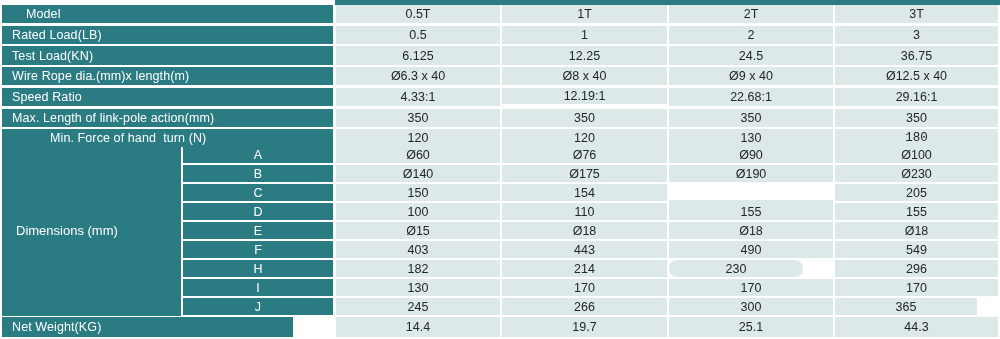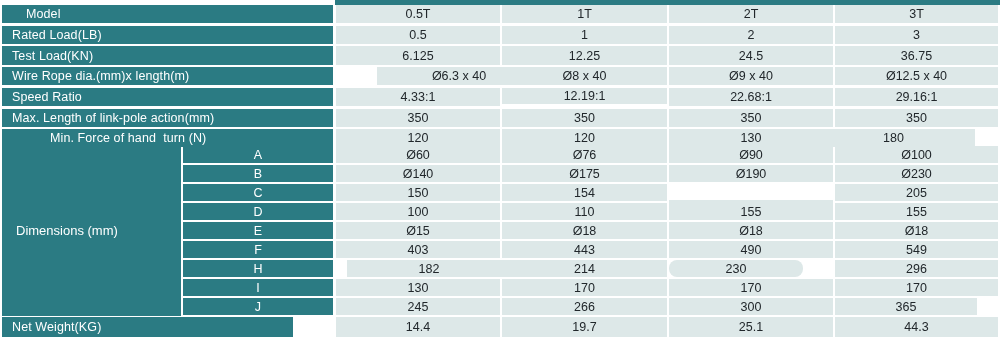--- a/index.html
+++ b/index.html
@@ -81,39 +81,39 @@
     <div class="val" style="left: 336px; top: 25.7px; width: 164px; height: 18.3px;">0.5</div>
     <div class="val" style="left: 502px; top: 25.7px; width: 165px; height: 18.3px;">1</div>
     <div class="val" style="left: 669px; top: 25.7px; width: 164px; height: 18.3px;">2</div>
     <div class="val" style="left: 835px; top: 25.7px; width: 163px; height: 18.3px;">3</div>
     <div class="lbl" style="left: 2px; top: 46.4px; width: 331px; height: 18.3px;">Test Load(KN)</div>
     <div class="val" style="left: 336px; top: 46.4px; width: 164px; height: 18.3px;">6.125</div>
     <div class="val" style="left: 502px; top: 46.4px; width: 165px; height: 18.3px;">12.25</div>
     <div class="val" style="left: 669px; top: 46.4px; width: 164px; height: 18.3px;">24.5</div>
     <div class="val" style="left: 835px; top: 46.4px; width: 163px; height: 18.3px;">36.75</div>
     <div class="lbl" style="left: 2px; top: 67.1px; width: 331px; height: 18.3px;">Wire Rope dia.(mm)x length(m)</div>
-    <div class="val" style="left: 336px; top: 67.1px; width: 164px; height: 18.3px; margin-left: 41px;">Ø6.3 x 40</div>
+    <div class="val" style="left: 336px; top: 67.1px; width: 164px; height: 18.3px;">Ø6.3 x 40</div>
     <div class="val" style="left: 502px; top: 67.1px; width: 165px; height: 18.3px;">Ø8 x 40</div>
     <div class="val" style="left: 669px; top: 67.1px; width: 164px; height: 18.3px;">Ø9 x 40</div>
     <div class="val" style="left: 835px; top: 67.1px; width: 163px; height: 18.3px;">Ø12.5 x 40</div>
     <div class="lbl" style="left: 2px; top: 87.8px; width: 331px; height: 18.3px;">Speed Ratio</div>
     <div class="val" style="left: 336px; top: 87.8px; width: 164px; height: 18.3px;">4.33:1</div>
     <div class="val" style="left: 502px; top: 87.8px; width: 165px; height: 16px;">12.19:1</div>
     <div class="val" style="left: 669px; top: 87.8px; width: 164px; height: 18.3px;">22.68:1</div>
     <div class="val" style="left: 835px; top: 87.8px; width: 163px; height: 18.3px;">29.16:1</div>
     <div class="lbl" style="left: 2px; top: 108.5px; width: 331px; height: 18.3px;">Max. Length of link-pole action(mm)</div>
     <div class="val" style="left: 336px; top: 108.5px; width: 164px; height: 18.3px;">350</div>
     <div class="val" style="left: 502px; top: 108.5px; width: 165px; height: 18.3px;">350</div>
     <div class="val" style="left: 669px; top: 108.5px; width: 164px; height: 18.3px;">350</div>
     <div class="val" style="left: 835px; top: 108.5px; width: 163px; height: 18.3px;">350</div>
     <div class="lbl" style="left: 2px; top: 129.2px; width: 331px; height: 18.3px; padding-left: 48px;">Min. Force of hand  turn (N)</div>
     <div class="val" style="left: 336px; top: 129.2px; width: 164px; height: 18.3px;">120</div>
     <div class="val" style="left: 502px; top: 129.2px; width: 165px; height: 18.3px;">120</div>
     <div class="val" style="left: 669px; top: 129.2px; width: 164px; height: 18.3px;">130</div>
-    <div class="val" style="left: 812px; top: 129.2px; width: 163px; height: 18.3px;">180</div>
+    <div class="val" style="left: 835px; top: 129.2px; width: 163px; height: 18.3px; font-family: Liberation Mono, monospace;">180</div>
     <div class="dim-label" style="left: 2px; top: 146px; width: 179px; height: 169.5px;">Dimensions (mm)</div>
     <div class="lbl center" style="left: 183px; top: 146px; width: 150px; height: 17px;">A</div>
     <div class="val" style="left: 336px; top: 146px; width: 164px; height: 17px;">Ø60</div>
     <div class="val" style="left: 502px; top: 146px; width: 165px; height: 17px;">Ø76</div>
     <div class="val" style="left: 669px; top: 146px; width: 164px; height: 17px;">Ø90</div>
     <div class="val" style="left: 835px; top: 146px; width: 163px; height: 17px;">Ø100</div>
     <div class="lbl center" style="left: 183px; top: 165px; width: 150px; height: 17px;">B</div>
     <div class="val" style="left: 336px; top: 165px; width: 164px; height: 17px;">Ø140</div>
     <div class="val" style="left: 502px; top: 165px; width: 165px; height: 17px;">Ø175</div>
     <div class="val" style="left: 669px; top: 165px; width: 164px; height: 17px;">Ø190</div>
@@ -132,21 +132,21 @@
     <div class="val" style="left: 336px; top: 222px; width: 164px; height: 17px;">Ø15</div>
     <div class="val" style="left: 502px; top: 222px; width: 165px; height: 17px;">Ø18</div>
     <div class="val" style="left: 669px; top: 222px; width: 164px; height: 17px;">Ø18</div>
     <div class="val" style="left: 835px; top: 222px; width: 163px; height: 17px;">Ø18</div>
     <div class="lbl center" style="left: 183px; top: 241px; width: 150px; height: 17px;">F</div>
     <div class="val" style="left: 336px; top: 241px; width: 164px; height: 17px;">403</div>
     <div class="val" style="left: 502px; top: 241px; width: 165px; height: 17px;">443</div>
     <div class="val" style="left: 669px; top: 241px; width: 164px; height: 17px;">490</div>
     <div class="val" style="left: 835px; top: 241px; width: 163px; height: 17px;">549</div>
     <div class="lbl center" style="left: 183px; top: 260px; width: 150px; height: 17px;">H</div>
-    <div class="val" style="left: 336px; top: 260px; width: 164px; height: 17px; margin-left: 11px;">182</div>
+    <div class="val" style="left: 336px; top: 260px; width: 164px; height: 17px;">182</div>
     <div class="val" style="left: 502px; top: 260px; width: 165px; height: 17px;">214</div>
     <div class="val" style="left: 669px; top: 260px; width: 134px; height: 17px; border-radius: 8px;">230</div>
     <div class="val" style="left: 835px; top: 260px; width: 163px; height: 17px;">296</div>
     <div class="lbl center" style="left: 183px; top: 279px; width: 150px; height: 17px;">I</div>
     <div class="val" style="left: 336px; top: 279px; width: 164px; height: 17px;">130</div>
     <div class="val" style="left: 502px; top: 279px; width: 165px; height: 17px;">170</div>
     <div class="val" style="left: 669px; top: 279px; width: 164px; height: 17px;">170</div>
     <div class="val" style="left: 835px; top: 279px; width: 163px; height: 17px;">170</div>
     <div class="lbl center" style="left: 183px; top: 298px; width: 150px; height: 17px;">J</div>
     <div class="val" style="left: 336px; top: 298px; width: 164px; height: 17px;">245</div>

